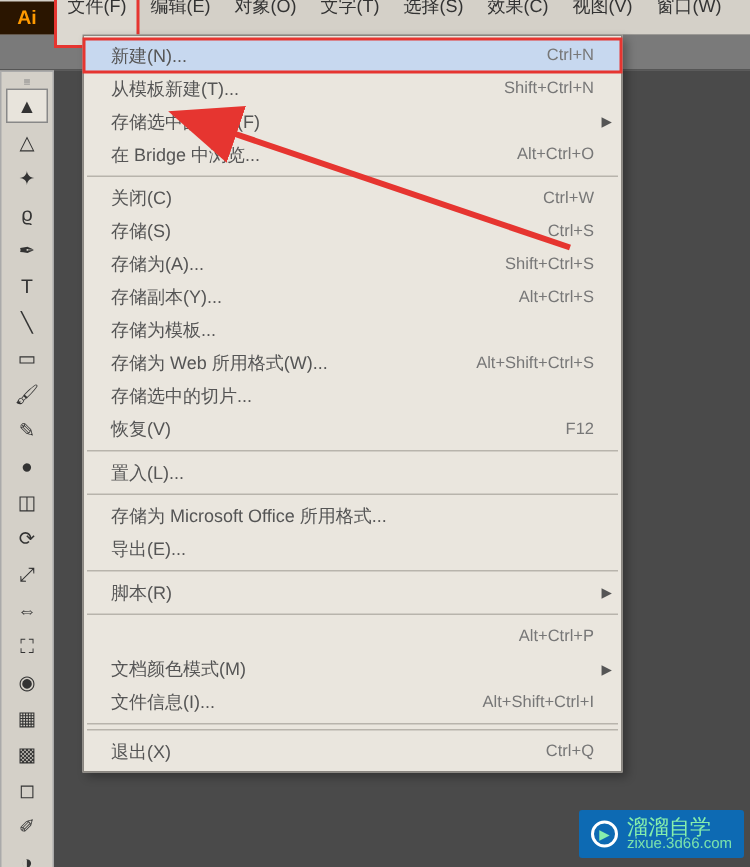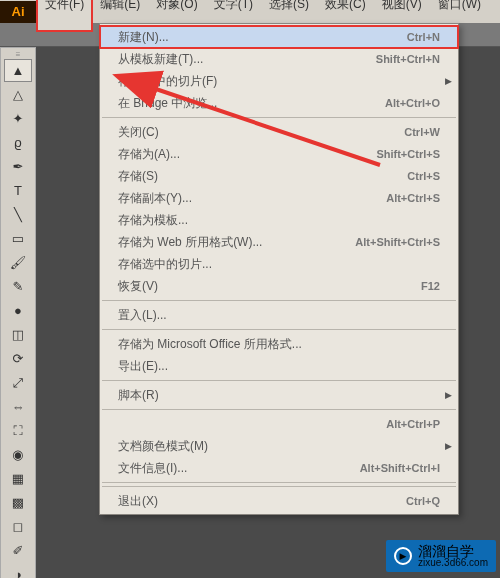--- a/index.html
+++ b/index.html
@@ -10,30 +10,30 @@
   .menu-item { padding: 0 8px; font-size: 12px; color: #333; height: 38px; line-height: 23px; cursor: default; text-align: center; }
   .menu-item.active { background: #dcd8d0; outline: 2px solid #e63530; outline-offset: -1px; position: relative; }
   
   .tabbar { background: #7a7a7a; height: 24px; border-bottom: 1px solid #555; }
   
   .toolbar { position: absolute; left: 0; top: 47px; width: 36px; background: #d4d0c8; border: 1px solid #aaa; display: flex; flex-direction: column; padding-top: 2px; }
   .tool { width: 28px; height: 23px; margin: 1px auto; display: flex; align-items: center; justify-content: center; color: #333; font-size: 13px; cursor: default; border: 1px solid transparent; }
   .tool.selected { background: #e8e4dc; border: 1px solid #888; }
   .tool-divider { width: 28px; height: 6px; margin: 1px auto; display:flex; align-items:center; justify-content:center; color:#888; font-size:8px; }
   
-  .dropdown { position: absolute; left: 55px; top: 23px; width: 360px; background: #eae6de; border: 1px solid #8a8680; box-shadow: 3px 3px 6px rgba(0,0,0,.3); z-index: 10; padding: 2px 0; margin-left: 44px; }
+  .dropdown { position: absolute; left: 55px; top: 23px; width: 360px; background: #eae6de; border: 1px solid #8a8680; box-shadow: 3px 3px 6px rgba(0,0,0,.3); z-index: 10; padding: 2px 0; }
   .dd-row { display: flex; align-items: center; height: 22px; padding: 0 18px 0 18px; font-size: 12px; color: #555; cursor: default; position: relative; }
   .dd-row.highlight { background: #c7d8ef; outline: 2px solid #e63530; outline-offset: -1px; }
   .dd-label { flex: 1; }
-  .dd-shortcut { color: #777; font-size: 11px; margin-left: auto; font-weight: bold; }
+  .dd-shortcut { color: #777; font-size: 11px; margin-left: auto; }
   .dd-arrow { position: absolute; right: 6px; color: #555; font-size: 9px; }
   .dd-sep { height: 1px; background: #b8b4ac; margin: 3px 2px; }
   
   .red-arrow { position: absolute; z-index: 20; pointer-events: none; }
-  .watermark { position: absolute; right: 4px; bottom: 6px; background: #0d6ab3; color: #000000; padding: 4px 8px; display: flex; align-items: center; gap: 6px; font-size: 14px; border-radius: 2px; }
+  .watermark { position: absolute; right: 4px; bottom: 6px; background: #0d6ab3; color: #86efac; padding: 4px 8px; display: flex; align-items: center; gap: 6px; font-size: 14px; border-radius: 2px; }
   .watermark .play { width:18px; height:18px; border:2px solid #fff; border-radius:50%; display:flex; align-items:center; justify-content:center; font-size:9px; }
   .watermark .sub { font-size: 10px; opacity: .9; margin-top:-2px; }
   .wm-col { display:flex; flex-direction:column; align-items:flex-start; line-height:1.1; }
 </style>
 </head>
 <body>
 
 <div class="menubar">
   <div class="ai-logo">Ai</div>
   <div id="menus" style="display: flex;">
@@ -94,26 +94,26 @@
     <div class="dd-row">
       <span class="dd-label">在 Bridge 中浏览...</span>
       <span class="dd-shortcut">Alt+Ctrl+O</span>
     </div>
     <div class="dd-sep"></div>
     <div class="dd-row">
       <span class="dd-label">关闭(C)</span>
       <span class="dd-shortcut">Ctrl+W</span>
     </div>
     <div class="dd-row">
+      <span class="dd-label">存储(S)</span>
+      <span class="dd-shortcut">Ctrl+S</span>
+    </div>
+    <div class="dd-row">
       <span class="dd-label">存储为(A)...</span>
       <span class="dd-shortcut">Shift+Ctrl+S</span>
-    </div>
-    <div class="dd-row">
-      <span class="dd-label">存储(S)</span>
-      <span class="dd-shortcut">Ctrl+S</span>
     </div>
     <div class="dd-row">
       <span class="dd-label">存储副本(Y)...</span>
       <span class="dd-shortcut">Alt+Ctrl+S</span>
     </div>
     <div class="dd-row">
       <span class="dd-label">存储为模板...</span>
     </div>
     <div class="dd-row">
       <span class="dd-label">存储为 Web 所用格式(W)...</span>

